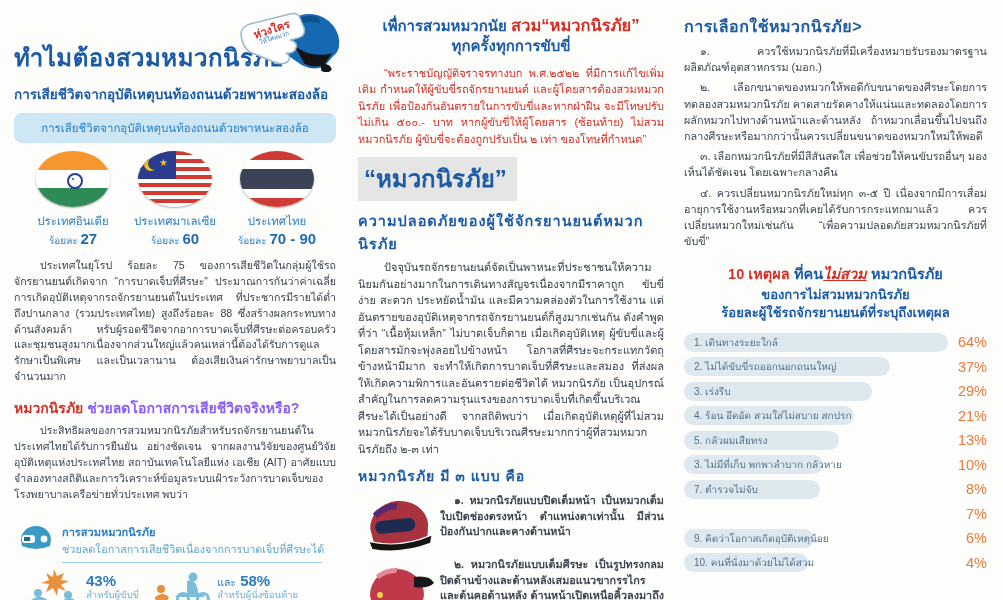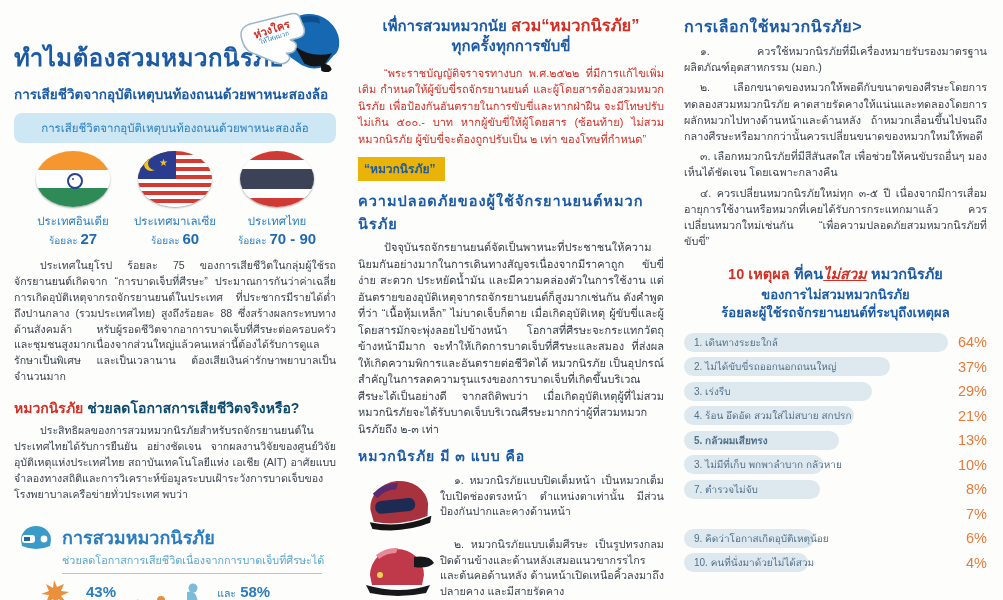--- a/index.html
+++ b/index.html
@@ -30,43 +30,43 @@
   .canton{position:absolute;left:0;top:0;width:38px;height:28px;background:#2a3c8f;}
   .crescent{position:absolute;left:6px;top:6px;width:14px;height:14px;border-radius:50%;background:#f2c21e;}
   .crescent::after{content:"";position:absolute;left:4px;top:0px;width:13px;height:13px;border-radius:50%;background:#2a3c8f;}
   .star{position:absolute;left:21px;top:7px;color:#f2c21e;font-size:10px;line-height:1;}
   .flag-country{margin-top:5px;font-size:11.5px;color:#2b7fc3;}
   .flag-pct{font-size:10px;color:#2b7fc3;}
   .flag-pct .pct-num{font-size:15px;font-weight:bold;color:#1f6ab3;}
   .body-p{margin-top:10px;font-size:10.6px;line-height:1.5;text-align:justify;text-indent:26px;color:#3a4450;}
   .q-head{margin-top:12px;font-size:14px;font-weight:bold;}
   .q-head .red{color:#d42f26;}
-  .q-head .blue{color:#0c4a6e;}
+  .q-head .blue{color:#8b5cf6;}
   .infobox{margin-top:16px;padding:4px 2px 0 4px;}
   .infobox-head{display:flex;align-items:flex-start;}
   .infobox-headtext{margin-left:8px;}
-  .ib-title{font-size:18px;font-weight:bold;color:#2a7cc0;}
+  .ib-title{font-size:11px;font-weight:bold;color:#2a7cc0;}
   .ib-sub{font-size:10.8px;color:#5aa6cf;}
   .ib-divider{margin:4px 0 6px 44px;height:1px;background:#9fcde4;width:260px;}
   .ib-stats{display:flex;margin-left:10px;}
   .ib-stat{display:flex;align-items:center;margin-right:14px;}
   .ib-nums{margin-left:6px;line-height:1.15;}
   .ib-val{font-size:15px;font-weight:bold;color:#2a7cc0;}
   .ib-val .and{font-size:10.5px;font-weight:normal;color:#2a7cc0;}
   .ib-lab{font-size:9.5px;color:#6fb0d4;}
 
   
   .mid-h1{text-align:center;font-weight:bold;font-size:15px;line-height:1.35;}
   .mid-h1 .blue{color:#1b5aa5;}
   .mid-h1 .red{color:#d42f26;font-size:16.5px;}
   .mid-quote{margin-top:8px;font-size:11px;line-height:1.5;color:#d43128;text-align:justify;text-indent:26px;}
-  .hl-chip{display:inline-block;margin-top:10px;background:#eab308;padding:2px 10px 3px 6px;font-size:12px;font-weight:bold;color:#1b5aa5;}
+  .hl-chip{display:inline-block;margin-top:10px;background:#e5e5e5;padding:2px 10px 3px 6px;font-size:24px;font-weight:bold;color:#1b5aa5;}
   .mid-h2{margin-top:8px;font-size:14.5px;font-weight:bold;color:#1b5aa5;letter-spacing:1px;}
   .mid-h3{margin-top:8px;font-size:14px;font-weight:bold;color:#1b5aa5;letter-spacing:1px;}
-  .helmet-row{display:flex;margin-top:6px;}
+  .helmet-row{display:flex;margin-top:6px;font-weight:bold;}
   .helmet-img{flex:0 0 82px;display:flex;align-items:flex-start;justify-content:center;padding-top:4px;}
   .helmet-txt{flex:1;font-size:10.8px;line-height:1.45;text-align:justify;color:#3a4450;text-indent:14px;}
 
   
   .r-h1{font-size:16px;font-weight:bold;color:#1b5aa5;letter-spacing:.5px;}
   .r-item{margin-top:4px;font-size:10.8px;line-height:1.5;text-align:justify;color:#3a4450;text-indent:16px;}
   .tbl-head{margin-top:14px;text-align:center;font-weight:bold;line-height:1.4;}
   .tbl-head .t1{color:#d42f26;font-size:14.5px;}
   .tbl-head .t-blue{color:#1b5aa5;font-size:14.5px;}
   .tbl-head .t-red-u{color:#d42f26;font-size:14.5px;font-style:italic;text-decoration:underline;}
@@ -305,21 +305,21 @@
           </div>
         <div class="pct">29%</div>
       </div>
       <div class="t-row">
         <div class="pill" style="width: 56%;">
             <span>4. ร้อน อึดอัด สวมใส่ไม่สบาย สกปรก</span>
           </div>
         <div class="pct">21%</div>
       </div>
       <div class="t-row">
-        <div class="pill" style="width: 51%; font-weight: bold;">
+        <div class="pill" style="width: 51%;">
             <span>5. กลัวผมเสียทรง</span>
           </div>
         <div class="pct">13%</div>
       </div>
       <div class="t-row">
         <div class="pill" style="width: 46%;">
             <span>3. ไม่มีที่เก็บ พกพาลำบาก กลัวหาย</span>
           </div>
         <div class="pct">10%</div>
       </div>

